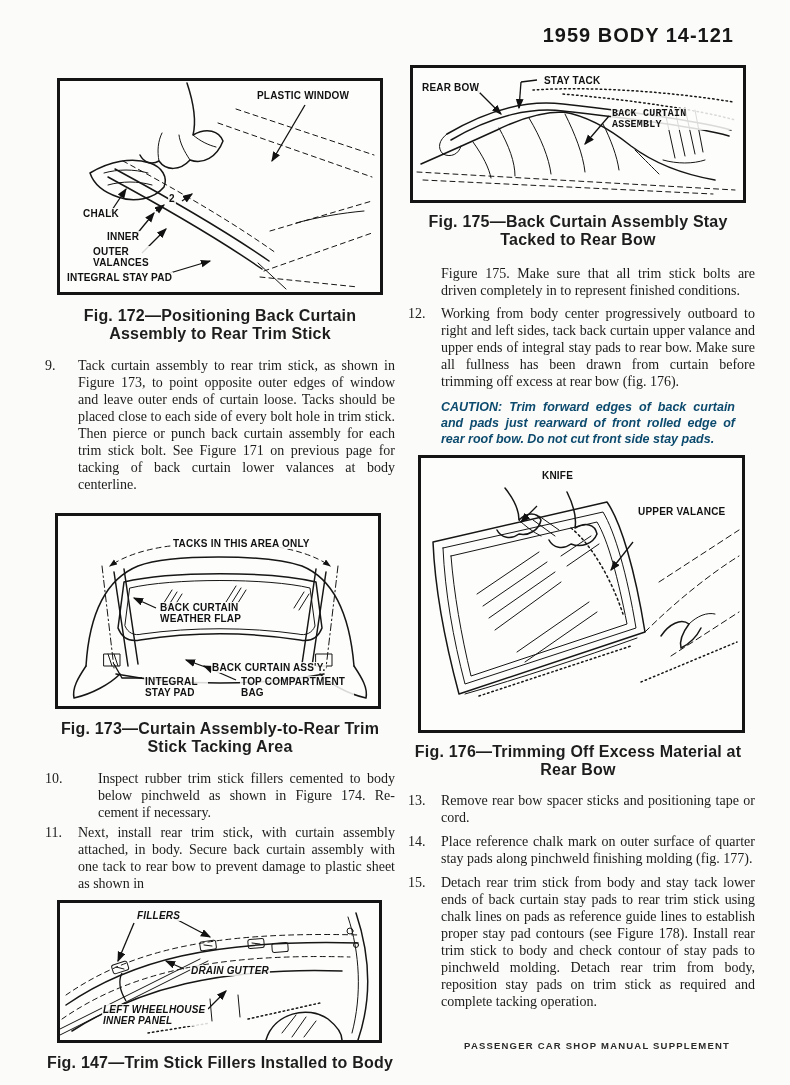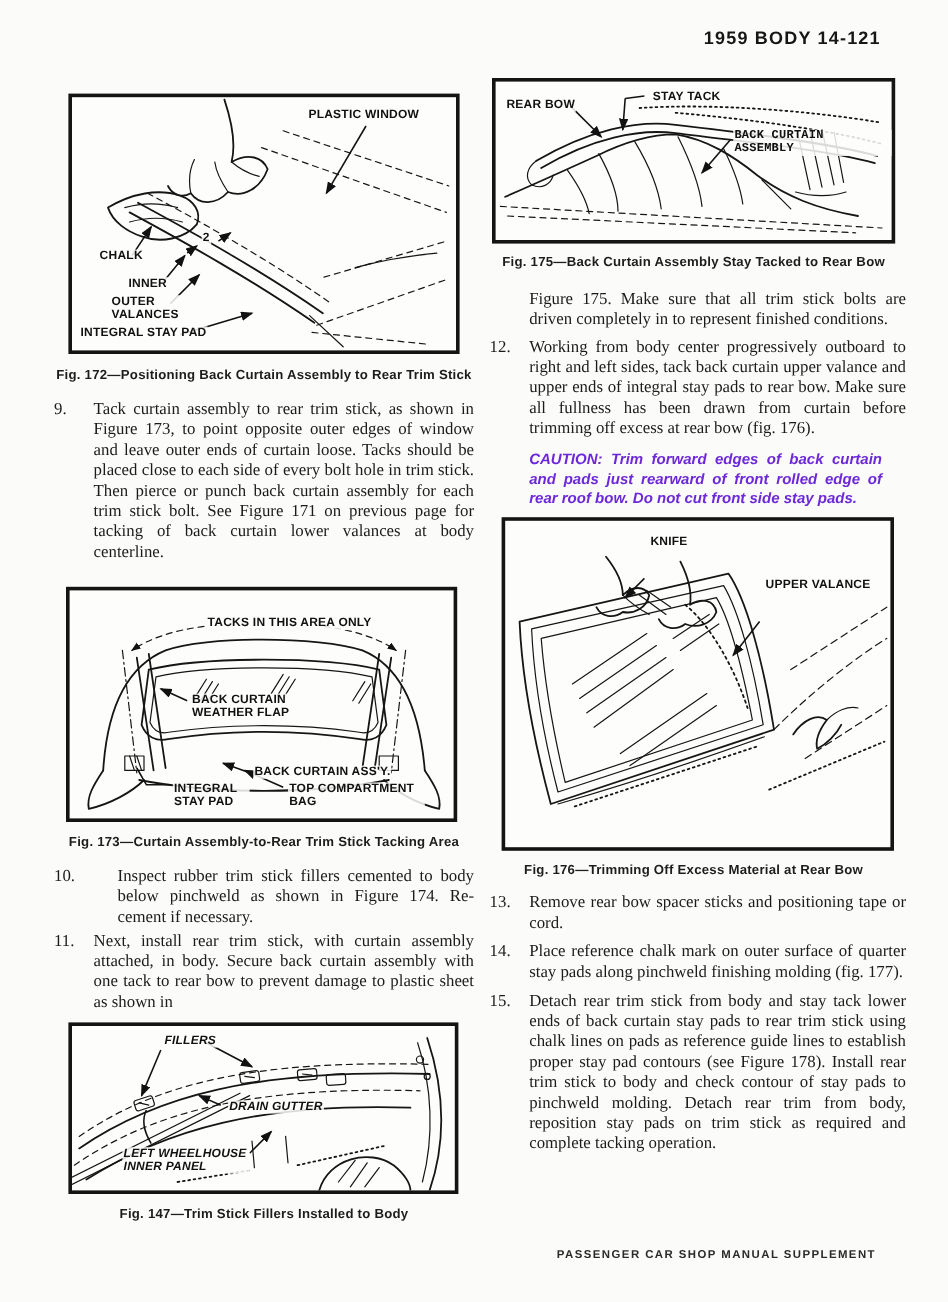--- a/index.html
+++ b/index.html
@@ -3,21 +3,21 @@
 <meta charset="utf-8">
 <style>
   html,body{margin:0;padding:0;background:#e8e8e6;}
   .page{
     position:relative;width:790px;height:1085px;background:#fbfbf9;
     font-family:"Liberation Serif", serif;color:#1b1b1b;overflow:hidden;
   }
   .header{
     position:absolute;top:24px;right:56px;
     font-family:"Liberation Sans", sans-serif;font-weight:bold;
-    font-size:15px;letter-spacing:1px;color:#161616;
+    font-size:20px;letter-spacing:1px;color:#161616;
   }
   .footer{
     position:absolute;top:1040px;right:60px;
     font-family:"Liberation Sans", sans-serif;font-weight:bold;
     font-size:9.5px;letter-spacing:1.2px;color:#2a2a2a;
   }
   .col{position:absolute;top:0;}
   .col-left{left:45px;width:350px;}
   .col-right{left:408px;width:347px;}
   .figbox{
@@ -26,32 +26,32 @@
   }
   .figbox svg{display:block;width:100%;height:100%;}
   .figlabel{
     position:absolute;
     font-family:"Liberation Sans", sans-serif;font-weight:bold;
     font-size:10px;line-height:11px;letter-spacing:.2px;color:#111;
     background:rgba(253,253,251,.85);padding:0 1px;
   }
   .caption{
     font-family:"Liberation Sans", sans-serif;font-weight:bold;
-    font-size:11px;text-align:center;color:#1d1d1d;letter-spacing:.2px;
+    font-size:16px;text-align:center;color:#1d1d1d;letter-spacing:.2px;
   }
   .step{display:flex;font-size:14px;line-height:17px;}
   .step-num{width:33px;flex:0 0 33px;}
   .step-text{flex:1;text-align:justify;}
   .cont-para{
     margin-left:33px;font-size:14px;line-height:17px;text-align:justify;
   }
   .caution{
     margin-left:33px;margin-right:20px;
     font-family:"Liberation Sans", sans-serif;font-weight:bold;font-style:italic;
-    font-size:12.5px;line-height:16px;color:#6d28d9;text-align:justify;
+    font-size:12.5px;line-height:16px;color:#0c4a6e;text-align:justify;
   }
   .ln{stroke:#161616;fill:none;stroke-width:1.5;stroke-linecap:round;stroke-linejoin:round;}
   .thin{stroke-width:1;}
   .dash{stroke-dasharray:5 4;}
   .dot{stroke-dasharray:1.5 3;}
   .lead{stroke:#111;fill:none;stroke-width:1.3;}
 </style>
 </head>
 <body>
 

